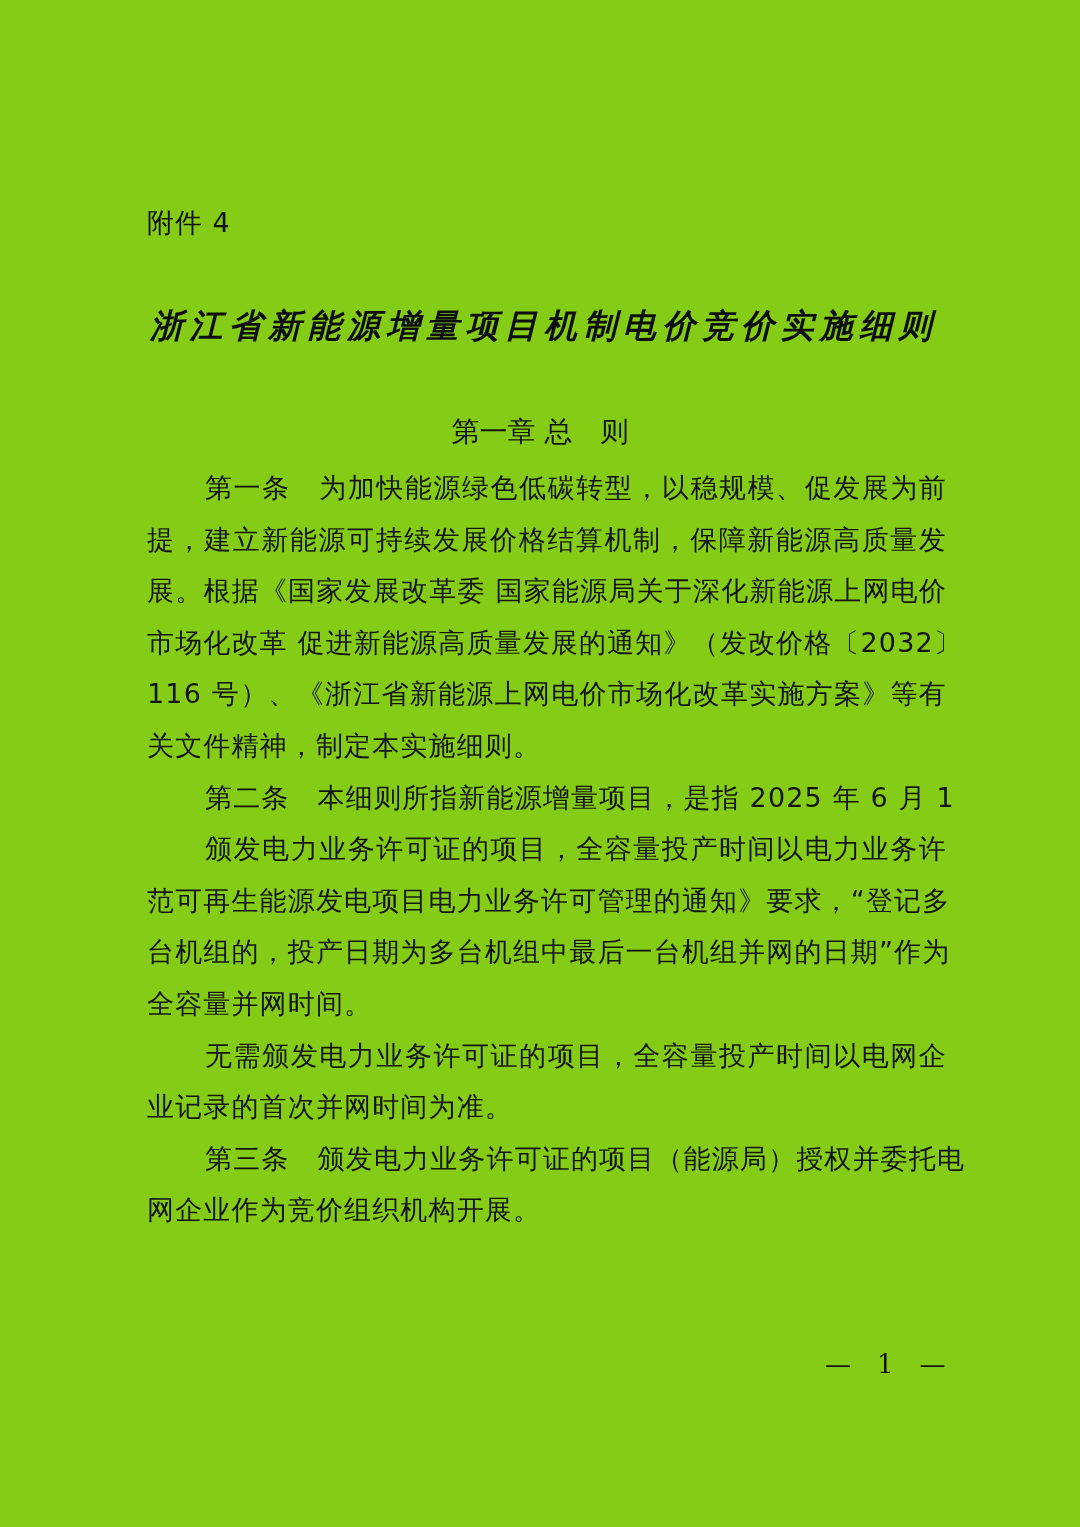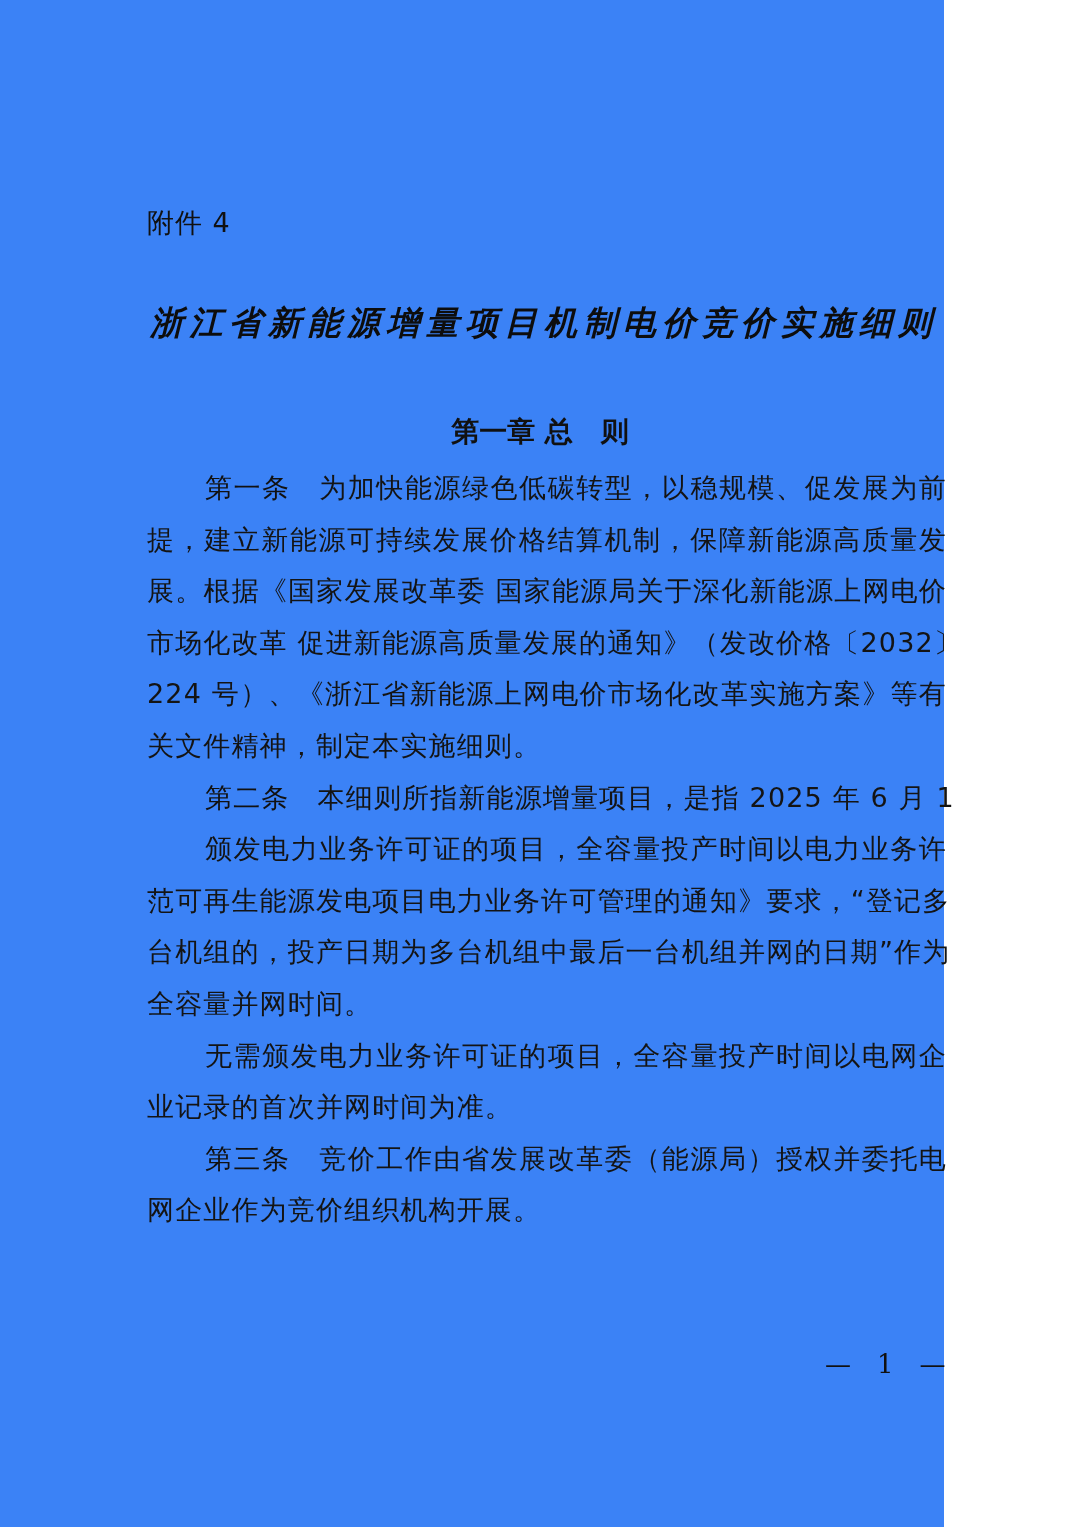--- a/index.html
+++ b/index.html
@@ -11,56 +11,56 @@
       width: 1080px;
       height: 1527px;
       position: relative;
       overflow: hidden;
       color: #111111;
       font-family: "DejaVu Serif", "Liberation Serif", serif;
     }
     .page {
       position: absolute;
       left: 0; top: 0;
-      width: 944px;
+      width: 1080px;
       height: 1527px;
-      background: #3b82f6;
+      background: #84cc16;
     }
     .attachment {
       position: absolute;
       left: 147px;
       top: 203px;
       font-family: "DejaVu Sans", "Liberation Sans", sans-serif;
       font-size: 27px;
       line-height: 40px;
       color: #111;
       letter-spacing: 1px;
     }
     .doc-title {
       position: absolute;
       left: 150px;
       top: 298px;
       width: 800px;
-      font-family: Liberation Mono, monospace;
+      font-family: Liberation Serif, serif;
       font-size: 33px;
       line-height: 56px;
       font-style: italic;
       font-weight: bold;
       letter-spacing: 6.4px;
       color: #0d0d0d;
       white-space: nowrap;
     }
     .chapter-title {
       position: absolute;
       left: 0;
       width: 1080px;
       top: 410px;
       text-align: center;
       font-family: "DejaVu Sans", sans-serif;
-      font-weight: bold;
+      font-weight: normal;
       font-size: 28px;
       line-height: 44px;
       color: #111;
       white-space: pre;
     }
     .body-text {
       position: absolute;
       left: 147px;
       width: 800px;
       top: 462px;
@@ -110,31 +110,31 @@
   <div class="doc-title">浙江省新能源增量项目机制电价竞价实施细则</div>
 
   <div class="chapter-title">第一章 总　则</div>
 
   <div class="body-text">
 
     <div class="line indent"><span class="article-head">第一条</span><span>　为加快能源绿色低碳转型，以稳规模、促发展为前</span></div>
     <div class="line">提，建立新能源可持续发展价格结算机制，保障新能源高质量发</div>
     <div class="line">展。根据《国家发展改革委 国家能源局关于深化新能源上网电价</div>
     <div class="line">市场化改革 促进新能源高质量发展的通知》（发改价格〔2032〕</div>
-    <div class="line">224 号）、《浙江省新能源上网电价市场化改革实施方案》等有</div>
+    <div class="line">116 号）、《浙江省新能源上网电价市场化改革实施方案》等有</div>
     <div class="line last">关文件精神，制定本实施细则。</div>
 
     <div class="line indent"><span class="article-head">第二条</span><span>　本细则所指新能源增量项目，是指 2025 年 6 月 1</span></div>
 
     <div class="line indent">颁发电力业务许可证的项目，全容量投产时间以电力业务许</div>
     <div class="line">范可再生能源发电项目电力业务许可管理的通知》要求，“登记多</div>
     <div class="line">台机组的，投产日期为多台机组中最后一台机组并网的日期”作为</div>
     <div class="line last">全容量并网时间。</div>
 
     <div class="line indent">无需颁发电力业务许可证的项目，全容量投产时间以电网企</div>
     <div class="line last">业记录的首次并网时间为准。</div>
 
-    <div class="line indent"><span class="article-head">第三条</span><span>　竞价工作由省发展改革委（能源局）授权并委托电</span></div>
+    <div class="line indent"><span class="article-head">第三条</span><span>　颁发电力业务许可证的项目（能源局）授权并委托电</span></div>
     <div class="line last">网企业作为竞价组织机构开展。</div>
   </div>
 
   <div class="page-number">—　1　—</div>
 </div>
 
 </body></html>

